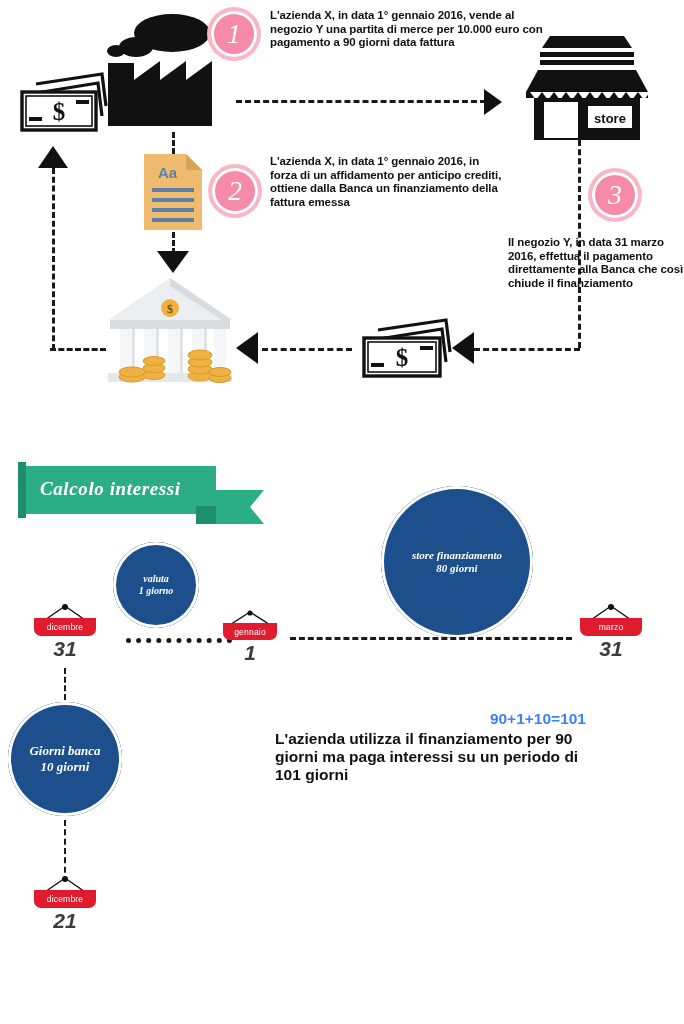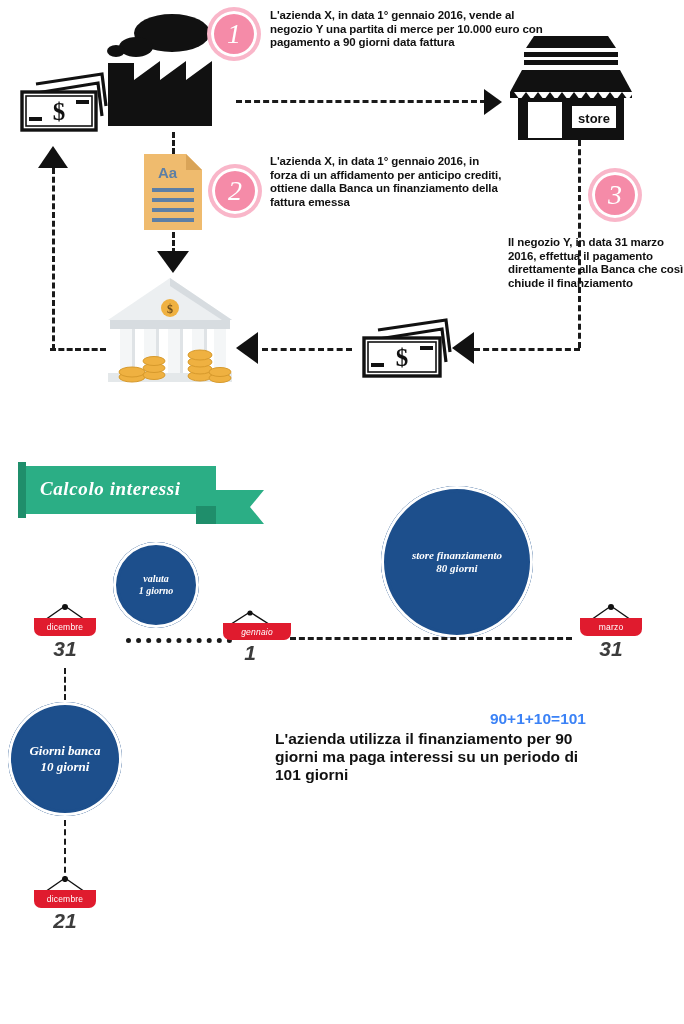--- a/index.html
+++ b/index.html
@@ -106,21 +106,21 @@
 
 <div class="abs badge" style="left:211px;top:11px;width:46px;height:46px;font-size:28px;">
   <span>1</span>
 </div>
 
 <div class="abs step-text" style="left:270px;top:9px;width:284px;">L'azienda X, in data 1° gennaio 2016,  vende al negozio Y una partita di merce per 10.000 euro con pagamento a 90 giorni data fattura</div>
 
 <div class="abs dash-h" style="left:236px;top:100px;width:250px;"></div>
 <div class="abs tri tri-right" style="left:484px;top:89px;"></div>
 
-<div class="abs" style="left:504px;top:36px;width:134px;height:86px;">
+<div class="abs" style="left:520px;top:36px;width:134px;height:86px;">
   <svg width="134" height="104" viewBox="0 0 134 104">
     <path d="M30 0 L104 0 L112 12 L22 12 Z" fill="#111"></path>
     <rect x="20" y="16" width="94" height="5" fill="#111"></rect>
     <rect x="20" y="24" width="94" height="5" fill="#111"></rect>
     <path d="M18 34 L116 34 L128 56 L6 56 Z" fill="#111"></path>
     <path d="M6 56 L128 56 L128 62 L6 62 Z" fill="#111"></path>
     <g fill="#fff">
       <path d="M10 56 l6 8 l6 -8 z"></path>
         <path d="M22 56 l6 8 l6 -8 z"></path>
       <path d="M34 56 l6 8 l6 -8 z"></path>
@@ -262,21 +262,21 @@
   <div class="abs tag-day" style="left:4px;top:33px;width:62px;">31</div>
 </div>
 
 <div class="abs dot-line" style="left:126px;top:638px;width:106px;"></div>
 
 <div class="abs" style="left:219px;top:610px;width:62px;height:60px;">
   <svg class="abs" style="left:7px;top:0;" width="48" height="16" viewBox="0 0 48 16">
     <path d="M2 16 L24 2 L46 16" fill="none" stroke="#111" stroke-width="1.4"></path>
     <circle cx="24" cy="3" r="2.6" fill="#111"></circle>
   </svg>
-  <div class="abs tag" style="left:4px;top:13px;width:68px;height:17px;font-style:italic;">gennaio</div>
+  <div class="abs tag" style="left:4px;top:13px;width:54px;height:17px;">gennaio</div>
   <div class="abs tag-day" style="left:4px;top:31px;width:54px;">1</div>
 </div>
 
 <div class="abs" style="left:290px;top:637px;width:282px;border-top:3px dashed #1a1a1a;height:0;"></div>
 
 <div class="abs" style="left:576px;top:604px;width:70px;height:62px;">
   <svg class="abs" style="left:10px;top:0;" width="50" height="18" viewBox="0 0 50 18">
     <path d="M2 18 L25 2 L48 18" fill="none" stroke="#111" stroke-width="1.4"></path>
     <circle cx="25" cy="3" r="3" fill="#111"></circle>
   </svg>

